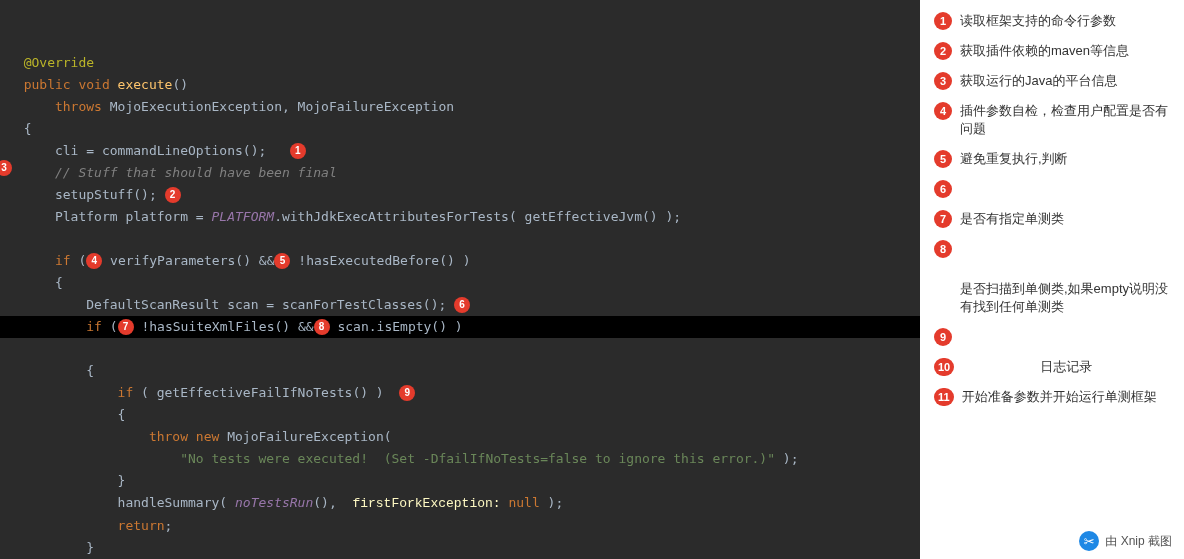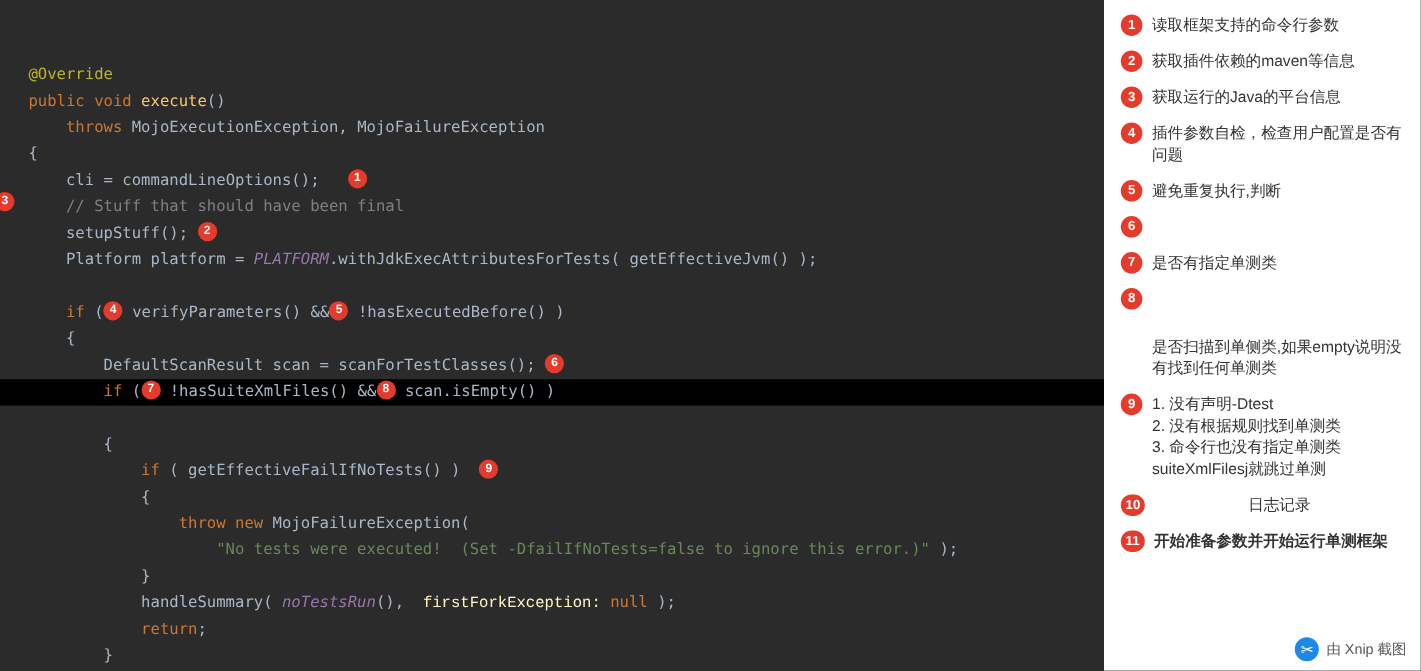--- a/index.html
+++ b/index.html
@@ -68,21 +68,21 @@
       font-size: 10px;
       font-weight: bold;
       font-family: -apple-system, sans-serif;
       vertical-align: middle;
       position: relative;
       top: -1px;
     }
     .kw { color: #cc7832; }
     .anno { color: #bbb529; }
     .method { color: #ffc66d; }
-    .comment { color: #808080; }
+    .comment { color: #808080; font-style: italic; }
     .str { color: #6a8759; }
     .italic { font-style: italic; color: #9876aa; }
     .hint { color: #fef9c3; font-family: Liberation Mono, monospace; }
     .paren { color: #a9b7c6; }
     .null { color: #cc7832; }
     .gutter-badge {
       background: #e43b2c;
       color: #fff;
       font-size: 10px;
       font-weight: bold;
@@ -184,30 +184,27 @@
       <div class="note-item">
         <span class="badge">7</span>
         <div class="note-text" style="white-space: pre-line;">是否有指定单测类</div>
       </div>
       <div class="note-item">
         <span class="badge">8</span>
         <div class="note-text" style="white-space: pre-line; margin-top: 40px;">是否扫描到单侧类,如果empty说明没有找到任何单测类</div>
       </div>
       <div class="note-item">
         <span class="badge">9</span>
-        <div class="note-text" style="white-space: pre-line;">1. 没有声明-Dtest
-2. 没有根据规则找到单测类
-3. 命令行也没有指定单测类suiteXmlFilesj就跳过单测</div>
       </div>
       <div class="note-item">
         <span class="badge">10</span>
         <div class="note-text" style="white-space: pre-line; text-align: center;">日志记录</div>
       </div>
       <div class="note-item">
         <span class="badge">11</span>
-        <div class="note-text" style="white-space: pre-line; font-weight: bold;">开始准备参数并开始运行单测框架</div>
+        <div class="note-text" style="white-space: pre-line;">开始准备参数并开始运行单测框架</div>
       </div>
     </div>
   <div class="watermark">
     <span class="watermark-icon">✂</span>
     <span>由 Xnip 截图</span>
   </div>
 </div>
 
 </body></html>

